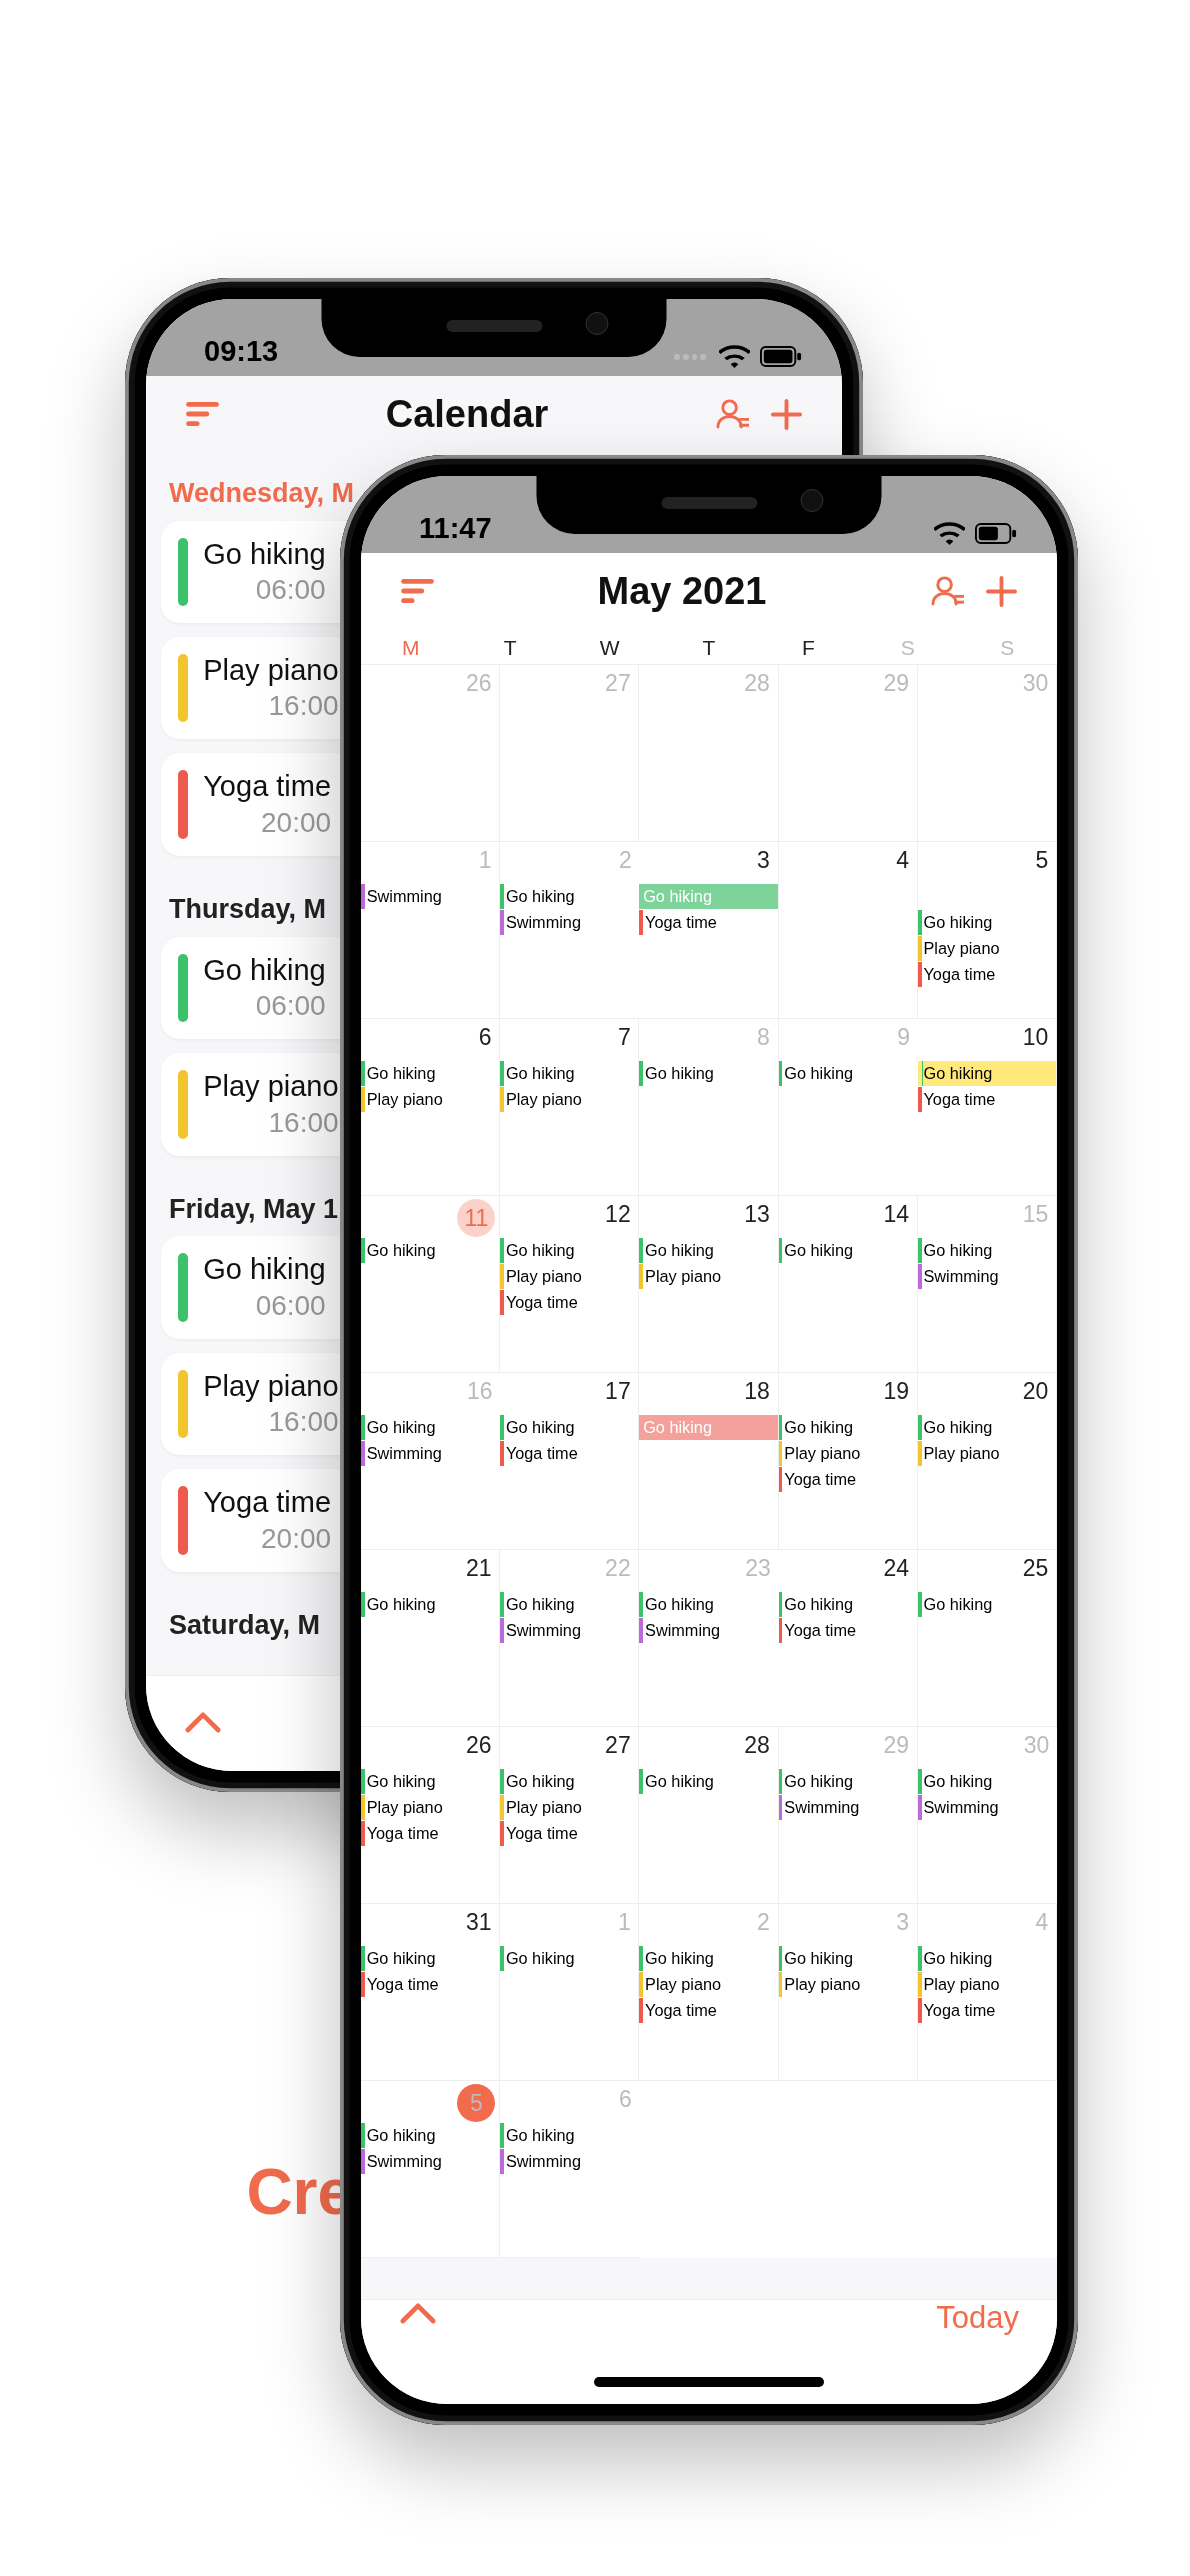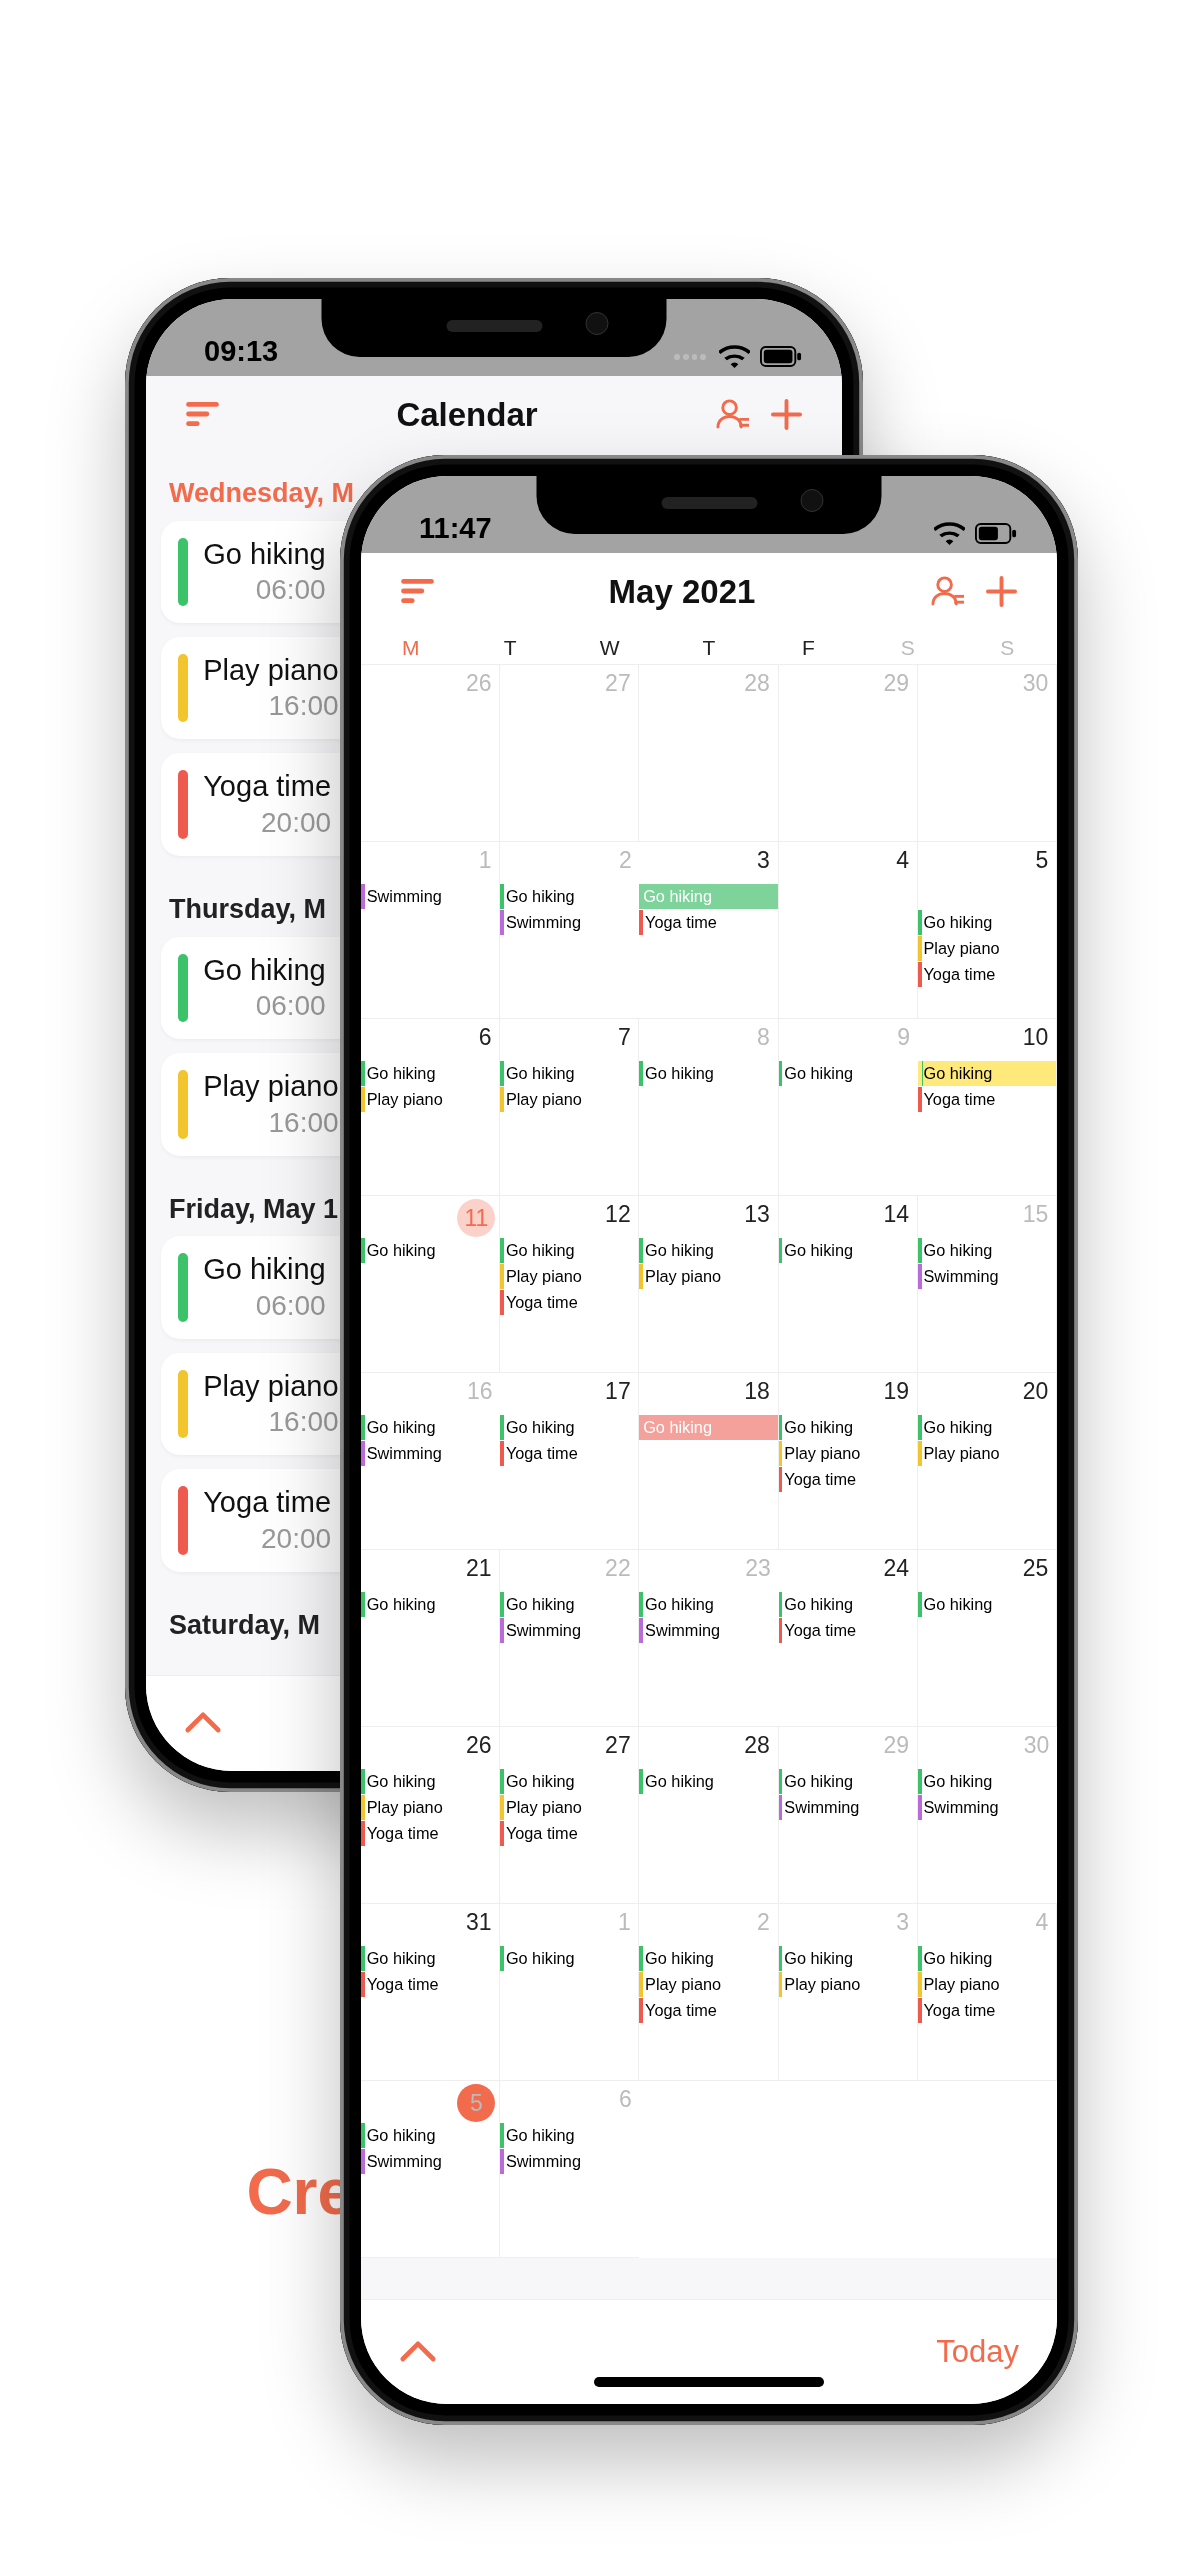--- a/index.html
+++ b/index.html
@@ -93,21 +93,21 @@
   .dots { display:flex; gap:2.9px; margin-right:3.8px;}
   .dots span{width:5.8px;height:5.8px;border-radius:50%;background:#bbb;}
   .wifi-icon, .battery-icon { display: inline-block; }
   .wifi-icon svg, .battery-icon svg { display: block; }
   
   .nav {
     display: flex; align-items: center;
     height: 77px;
     padding: 0 29px;
     background: #f7f7f9;
-    font-size: 33px;
+    font-size: 38px;
     font-weight: 600;
   }
   .nav .title { flex: 1; text-align: center; color: #111;}
   .nav .btn { width: 54px; display:flex; justify-content:center; align-items:center;}
   .icon-orange { color: #f16b4c; }
   
   .phoneA { top: 278px; left: 125px; height: 1514px; }
   .listA { background:#f7f7f9; padding: 0 15.3px 0 15.3px; }
   .date-head { color:#f16b4c; font-size:27px; font-weight:600; padding: 25px 7.7px 11.5px; }
   .date-head.dark { color:#222; }
@@ -181,21 +181,21 @@
   .eb.green,.st.green{background:#3cc268;}
   .eb.yellow,.st.yellow{background:#f2c52e;}
   .eb.red,.st.red{background:#ee5a4d;}
   .eb.purple,.st.purple{background:#bb6bd9;}
   .ev .tx{padding-left:1.9px;}
   .ev.span-green{background:#7ed39b;color:#fff;padding-left:3.8px;}
   .ev.span-yellow{background:#ffe97a;color:#000;padding-left:3.8px;}
   .ev.span-red{background:#f3a19a;color:#fff;padding-left:3.8px;}
   .footerB{
     position:absolute;left:0;right:0;bottom:0;height:105px;
-    display:flex;align-items:center;justify-content:space-between;
+    display:flex;align-items:flex-start;justify-content:space-between;
     padding:0 38px;border-top:1px solid #eee;background:#fff;
   }
   .today-link{color:#f16b4c;font-size:31px;}
 </style>
 </head>
 <body>
 
 <div class="stage">
 
   <div class="phone phoneA">

